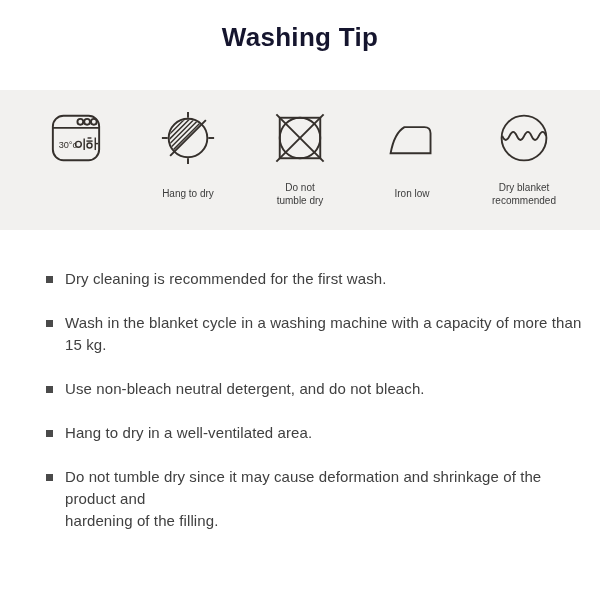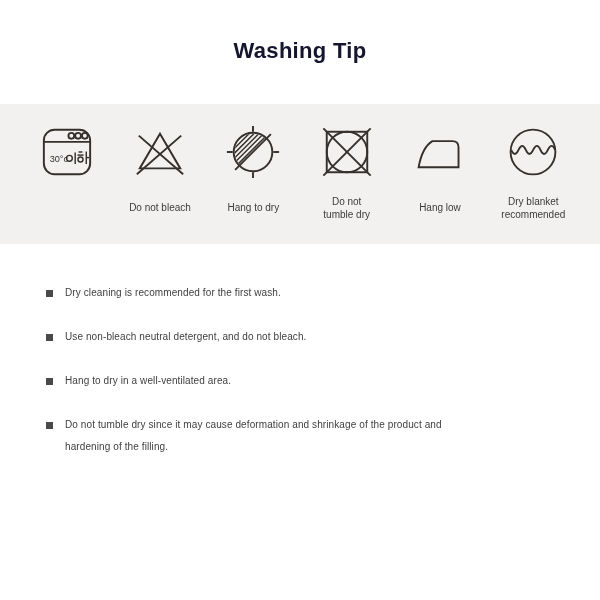--- a/index.html
+++ b/index.html
@@ -1,22 +1,22 @@
 <!DOCTYPE html>
 <html style="--title-color: #15152e; --band-bg: #f2f1ef; --icon-stroke: #35302c; --label-color: #3c3c3c; --text-color: #404040; --bullet-color: #4a4a4a;"><head>
 <meta charset="utf-8">
 <style>
   html,body{margin:0;padding:0;background:#fff;}
   .page{
     width:600px;height:600px;overflow:hidden;background:#fff;
     font-family:"Liberation Sans",sans-serif;position:relative;
   }
   .page-title{
-    margin:0;padding-top:34px;height:34px;line-height:34px;
-    text-align:center;font-size:22px;font-weight:600;letter-spacing:.3px;
+    margin:0;padding-top:20px;height:34px;line-height:34px;
+    text-align:center;font-size:26px;font-weight:600;letter-spacing:.3px;
     color:var(--title-color,#15152e);
   }
   .band{
     margin-top:36px;height:140px;background:var(--band-bg,#f2f1ef);
     display:flex;box-sizing:border-box;padding:0 20px;
   }
   .symbol{flex:1 1 0;display:flex;flex-direction:column;align-items:center;min-width:0;}
   .symbol-icon{
     margin-top:17px;height:61px;display:flex;align-items:center;justify-content:center;
     color:var(--icon-stroke,#35302c);
@@ -29,21 +29,21 @@
     color:var(--label-color,#3c3c3c);white-space:pre-line;
   }
   .svg-text{font-family:"Liberation Sans",sans-serif;font-size:9.5px;fill:currentColor;stroke:none;}
   .instructions{list-style:none;margin:38px 0 0 0;padding:0 8px 0 46px;}
   .instructions li{display:flex;align-items:flex-start;margin-bottom:22px;}
   .bullet{
     flex:0 0 auto;width:7px;height:7px;margin:8px 12px 0 0;
     background:var(--bullet-color,#4a4a4a);
   }
   .li-text{
-    font-size:10px;line-height:22px;letter-spacing:.1px;
+    font-size:15px;line-height:22px;letter-spacing:.1px;
     color:var(--text-color,#404040);white-space:pre-line;
   }
 </style>
 </head>
 <body>
 
 <div class="page">
 
   <h1 class="page-title">Washing Tip</h1>
 
@@ -64,30 +64,20 @@
             <line x1="40" y1="28" x2="44" y2="28"></line>
             <line x1="38.8" y1="31.2" x2="45.2" y2="31.2"></line>
             <circle cx="42" cy="35.8" r="2.6"></circle>
             <line x1="48" y1="27.5" x2="48" y2="40.5"></line>
             <line x1="48" y1="33.8" x2="50.8" y2="33.8"></line>
           </g>
         </svg>
       </div>
     </div>
 
-    <div class="symbol">
-      <div class="symbol-icon">
-        <svg width="54" height="54" viewBox="0 0 56 56" fill="none" stroke="currentColor" stroke-width="2">
-          <path d="M28 9 L49 45 L7 45 Z"></path>
-          <line x1="6" y1="11" x2="52" y2="51"></line>
-          <line x1="50" y1="11" x2="4" y2="51"></line>
-        </svg>
-      </div>
-      <div class="symbol-label">Do not bleach</div>
-    </div>
 
     <div class="symbol">
       <div class="symbol-icon">
         <svg width="58" height="58" viewBox="0 0 60 60" fill="none" stroke="currentColor" stroke-width="2">
           <defs>
             <clipPath id="htd-clip">
                 <circle cx="30" cy="30" r="19"></circle>
               </clipPath>
           </defs>
           <g clip-path="url(#htd-clip)" stroke-width="1.5">
@@ -125,21 +115,21 @@
 tumble dry</div>
     </div>
 
 
     <div class="symbol">
       <div class="symbol-icon">
         <svg width="50" height="38" viewBox="0 0 52 40" fill="none" stroke="currentColor" stroke-width="2">
           <path d="M3.5 36 C5.5 25 9.5 13.5 18 8.5 L39 8.5 Q45.5 8.5 45.5 15 L45.5 36 Z"></path>
         </svg>
       </div>
-      <div class="symbol-label">Hang low</div>
+      <div class="symbol-label">Iron low</div>
     </div>
 
     <div class="symbol">
       <div class="symbol-icon">
         <svg width="56" height="56" viewBox="0 0 60 60" fill="none" stroke="currentColor" stroke-width="2">
           <circle cx="30" cy="30" r="24"></circle>
           <path d="M6.6 27.8 Q10.5 36.5 14.5 27.8 T22.3 27.8 T30.2 27.8 T38 27.8 T45.9 27.8 T53.7 27.8"></path>
         </svg>
       </div>
       <div class="symbol-label">Dry blanket
@@ -148,20 +138,24 @@
 
   </div>
 
   <ul class="instructions">
     <li>
       <span class="bullet"></span>
       <span class="li-text">Dry cleaning is recommended for the first wash.</span>
     </li>
     <li>
       <span class="bullet"></span>
+      <span class="li-text">Wash in the blanket cycle in a washing machine with a capacity of more than 15 kg.</span>
+    </li>
+    <li>
+      <span class="bullet"></span>
       <span class="li-text">Use non-bleach neutral detergent, and do not bleach.</span>
     </li>
     <li>
       <span class="bullet"></span>
       <span class="li-text">Hang to dry in a well-ventilated area.</span>
     </li>
     <li>
       <span class="bullet"></span>
       <span class="li-text">Do not tumble dry since it may cause deformation and shrinkage of the product and
 hardening of the filling.</span>

